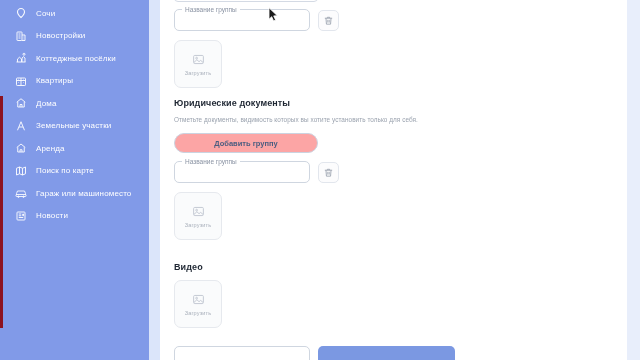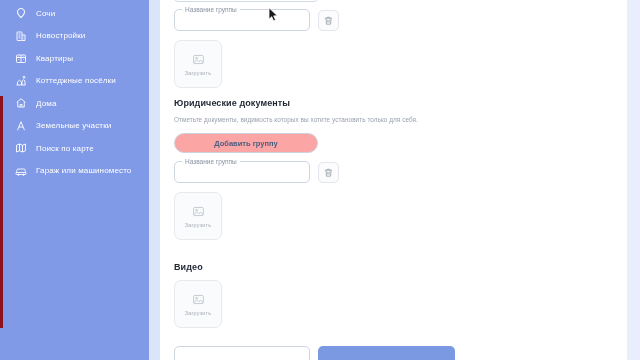--- a/index.html
+++ b/index.html
@@ -273,60 +273,70 @@
             <path d="M14 10h6v11h-6"></path>
             <path d="M7 8h4M7 12h4M7 16h4M17 14h1M17 18h1"></path>
           </svg>
       </span>
       <span class="nav-label">Новостройки</span>
     </div>
 
     <div class="nav-item">
       <span class="nav-icon">
         <svg width="12" height="12" viewBox="0 0 24 24" fill="none" stroke="currentColor" stroke-width="1.9">
-            <rect x="3" y="6" width="18" height="15" rx="1.5"></rect>
-            <path d="M3 11h18M12 6v15M7 8.5h1M16 8.5h1M7 15h1M16 15h1"></path>
-          </svg>
-      </span>
-      <span class="nav-label">Квартиры</span>
-    </div>
-
-    <div class="nav-item">
-      <span class="nav-icon">
-        <svg width="12" height="12" viewBox="0 0 24 24" fill="none" stroke="currentColor" stroke-width="1.9">
             <path d="M3 20h18"></path>
             <path d="M5 20v-6l4-3.5 4 3.5v6"></path>
             <path d="M14 20v-8l3-2.6 3 2.6v8"></path>
             <circle cx="18" cy="4.5" r="2"></circle>
           </svg>
       </span>
       <span class="nav-label">Коттеджные посёлки</span>
     </div>
 
     <div class="nav-item">
       <span class="nav-icon">
         <svg width="12" height="12" viewBox="0 0 24 24" fill="none" stroke="currentColor" stroke-width="1.9">
+            <rect x="3" y="6" width="18" height="15" rx="1.5"></rect>
+            <path d="M3 11h18M12 6v15M7 8.5h1M16 8.5h1M7 15h1M16 15h1"></path>
+          </svg>
+      </span>
+      <span class="nav-label">Квартиры</span>
+    </div>
+
+    <div class="nav-item">
+      <span class="nav-icon">
+        <svg width="12" height="12" viewBox="0 0 24 24" fill="none" stroke="currentColor" stroke-width="1.9">
             <path d="M3.5 10.5 12 3.5l8.5 7"></path>
             <path d="M5.5 10v10h13V10"></path>
             <path d="M10 20v-5h4v5"></path>
           </svg>
       </span>
       <span class="nav-label">Дома</span>
     </div>
 
     <div class="nav-item">
       <span class="nav-icon">
         <svg width="12" height="12" viewBox="0 0 24 24" fill="none" stroke="currentColor" stroke-width="1.9">
             <path d="M12 3.5 5 20.5M12 3.5l7 17M8 14h8"></path>
           </svg>
       </span>
       <span class="nav-label">Земельные участки</span>
     </div>
 
 
+    <div class="nav-item">
+      <span class="nav-icon">
+        <svg width="12" height="12" viewBox="0 0 24 24" fill="none" stroke="currentColor" stroke-width="1.9">
+            <path d="M3.5 11 12 4l8.5 7"></path>
+            <path d="M5.5 10.5V20h13v-9.5"></path>
+            <path d="M10 20v-4.5h4V20"></path>
+          </svg>
+      </span>
+      <span class="nav-label">Аренда</span>
+    </div>
 
     <div class="nav-item">
       <span class="nav-icon">
         <svg width="12" height="12" viewBox="0 0 24 24" fill="none" stroke="currentColor" stroke-width="1.9">
             <path d="M3 6.5 9 4l6 2.5L21 4v13.5L15 20l-6-2.5L3 20z"></path>
             <path d="M9 4v13.5M15 6.5V20"></path>
           </svg>
       </span>
       <span class="nav-label">Поиск по карте</span>
     </div>
@@ -336,20 +346,29 @@
         <svg width="12" height="12" viewBox="0 0 24 24" fill="none" stroke="currentColor" stroke-width="1.8">
             <path d="M3 16v-3l2-5h14l2 5v3"></path>
             <rect x="2" y="15" width="20" height="4" rx="1.2"></rect>
             <circle cx="7" cy="19.5" r="1.4"></circle>
             <circle cx="17" cy="19.5" r="1.4"></circle>
           </svg>
       </span>
       <span class="nav-label">Гараж или машиноместо</span>
     </div>
 
+    <div class="nav-item">
+      <span class="nav-icon">
+        <svg width="12" height="12" viewBox="0 0 24 24" fill="none" stroke="currentColor" stroke-width="1.9">
+            <rect x="4" y="4" width="16" height="16" rx="1.5"></rect>
+            <path d="M7.5 8h5M7.5 11.5h5M7.5 15h9M15.5 8h1.5v3.5h-1.5z"></path>
+          </svg>
+      </span>
+      <span class="nav-label">Новости</span>
+    </div>
 
 
   </nav>
 
   <main class="card">
     <div class="card-inner">
 
       <div class="top-cut"></div>
 
       <div class="group-row" style="left:14px; top:9px;">

